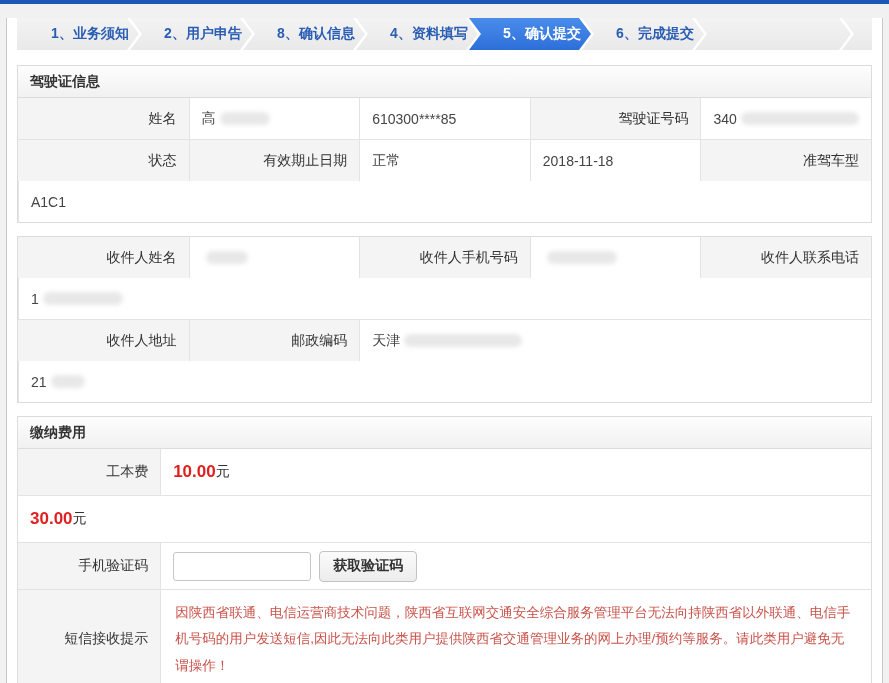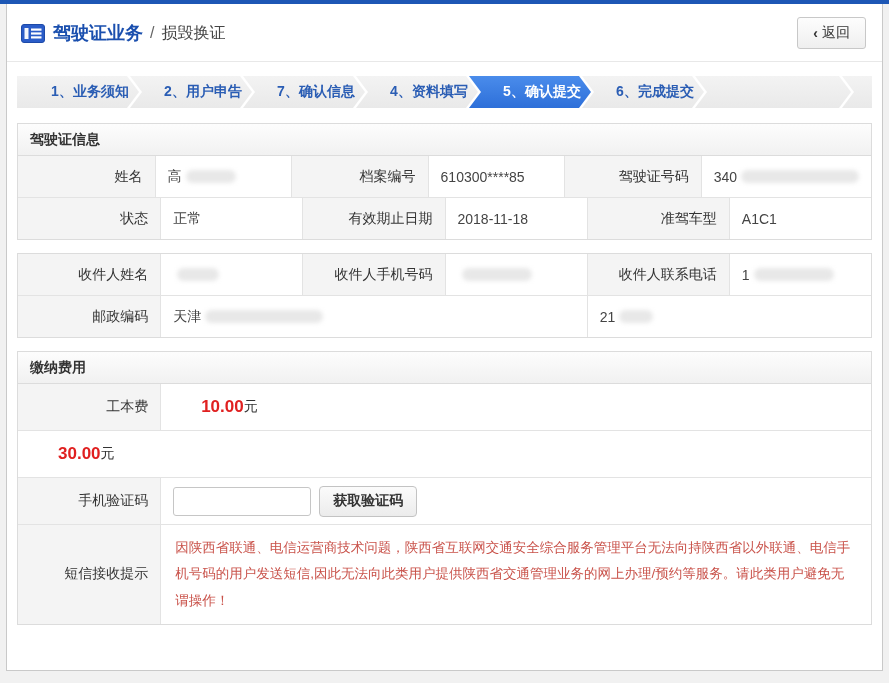--- a/index.html
+++ b/index.html
@@ -34,31 +34,31 @@
   .step.active { background:linear-gradient(#4a8ceb,#2d6fd9); color:#fff; }
   .step-filler { flex:1; background:linear-gradient(#f3f3f3,#e9e9e9);
     clip-path:polygon(0 0, calc(100% - 12px) 0, 100% 50%, calc(100% - 12px) 100%, 0 100%, 12px 50%); }
   .step-filler-end { width:30px; flex:none; background:linear-gradient(#f3f3f3,#e9e9e9);
     clip-path:polygon(0 0, 100% 0, 100% 100%, 0 100%, 12px 50%); }
 
   
   .section { margin:0 10px 13px; border:1px solid #dcdcdc; }
   .sec-title { padding:7px 12px 6px; font-size:14px; font-weight:bold; color:#333;
     background:linear-gradient(#fdfdfd,#f1f1f1); border-bottom:1px solid #dcdcdc; }
-  .grid6 { display:grid; grid-template-columns:repeat(6,1fr); }
+  .grid6 { display:grid; grid-template-columns:repeat(5,1fr); }
   .grid2 { display:grid; grid-template-columns:1fr 5fr; }
   .row-t { border-top:1px solid #e3e3e3; }
   .cell { min-height:41px; display:flex; align-items:center; padding:4px 12px;
     font-size:14px; }
   .cell + .cell { border-left:1px solid #e3e3e3; }
   .lab { background:#f4f4f4; justify-content:flex-end; text-align:right; color:#333; }
   .val { background:#fff; color:#444; }
   .span3 { grid-column:span 3; }
   .fee-cell { min-height:46px; }
-  .fee-num { color:#e02020; font-weight:bold; font-size:17px;margin-left:28px; }
+  .fee-num { color:#e02020; font-weight:bold; font-size:17px; }
   .fee-unit { color:#333; font-size:14px; }
   .redact { display:inline-block; height:13px; background:#e8e8e8; border-radius:7px;
     filter:blur(2px); margin-left:4px; vertical-align:middle; }
   .r50{width:50px;} .r120{width:118px;} .r40{width:42px;} .r70{width:70px;}
   .r80{width:80px;} .r35{width:34px;}
 
   .code-input { width:138px; height:29px; border:1px solid #c6c6c6; border-radius:3px;
     padding:0 8px; font-size:14px; font-family:inherit; margin-right:8px; background:#fff; }
   .btn-code { height:31px; padding:0 13px; background:linear-gradient(#fbfbfb,#ececec);
     border:1px solid #c3c3c3; border-radius:4px; font-size:14px; font-weight:bold;
@@ -68,68 +68,51 @@
 
   
   .footer { display:flex; justify-content:flex-end; gap:14px; padding:14px 62px 0 0; }
 </style>
 </head>
 <body>
 
 <div class="topbar"></div>
 <div class="page">
 
-  <div class="hdr">
-    <svg class="hdr-icon" viewBox="0 0 24 19">
-      <rect x="0.5" y="0.5" width="23" height="18" rx="2.5" fill="#2a5cc8" stroke="#1d4aa8"></rect>
-      <rect x="3.5" y="4" width="4" height="11" fill="#ffffff" opacity="0.95"></rect>
-      <rect x="10" y="4.5" width="10.5" height="2.2" fill="#ffffff"></rect>
-      <rect x="10" y="8.4" width="10.5" height="2.2" fill="#ffffff"></rect>
-      <rect x="10" y="12.3" width="10.5" height="2.2" fill="#ffffff"></rect>
-    </svg>
-    <span class="hdr-title">驾驶证业务</span>
-    <span class="hdr-sep">/</span>
-    <span class="hdr-sub">损毁换证</span>
-    <button class="btn-back">
-      <span class="chev">‹</span>
-      <span>返回</span>
-    </button>
-  </div>
 
   <div class="steps">
     <div class="step">1、业务须知</div>
     <div class="step">2、用户申告</div>
-    <div class="step">7、确认信息</div>
+    <div class="step">8、确认信息</div>
     <div class="step">4、资料填写</div>
     <div class="step active">5、确认提交</div>
     <div class="step">6、完成提交</div>
     <div class="step-filler"></div>
     <div class="step-filler-end"></div>
   </div>
 
   <div class="section">
     <div class="sec-title">驾驶证信息</div>
     <div class="grid6">
       <div class="cell lab">姓名</div>
       <div class="cell val">
           <span>高</span>
           <span class="redact r50"></span>
         </div>
-      <div class="cell lab">档案编号</div>
       <div class="cell val">610300****85</div>
       <div class="cell lab">驾驶证号码</div>
       <div class="cell val">
           <span>340</span>
           <span class="redact r120"></span>
         </div>
     </div>
     <div class="grid6 row-t">
       <div class="cell lab">状态</div>
+      <div class="cell lab">有效期止日期</div>
       <div class="cell val">正常</div>
-      <div class="cell lab">有效期止日期</div>
       <div class="cell val">2018-11-18</div>
       <div class="cell lab">准驾车型</div>
       <div class="cell val">A1C1</div>
     </div>
   </div>
 
   <div class="section">
     <div class="grid6">
       <div class="cell lab">收件人姓名</div>
       <div class="cell val">
@@ -139,20 +122,21 @@
       <div class="cell val">
           <span class="redact r70"></span>
         </div>
       <div class="cell lab">收件人联系电话</div>
       <div class="cell val">
           <span>1</span>
           <span class="redact r80"></span>
         </div>
     </div>
     <div class="grid6 row-t">
+      <div class="cell lab">收件人地址</div>
       <div class="cell lab">邮政编码</div>
       <div class="cell val span3">
           <span>天津</span>
           <span class="redact r120"></span>
         </div>
       <div class="cell val">
           <span>21</span>
           <span class="redact r35"></span>
         </div>
     </div>

